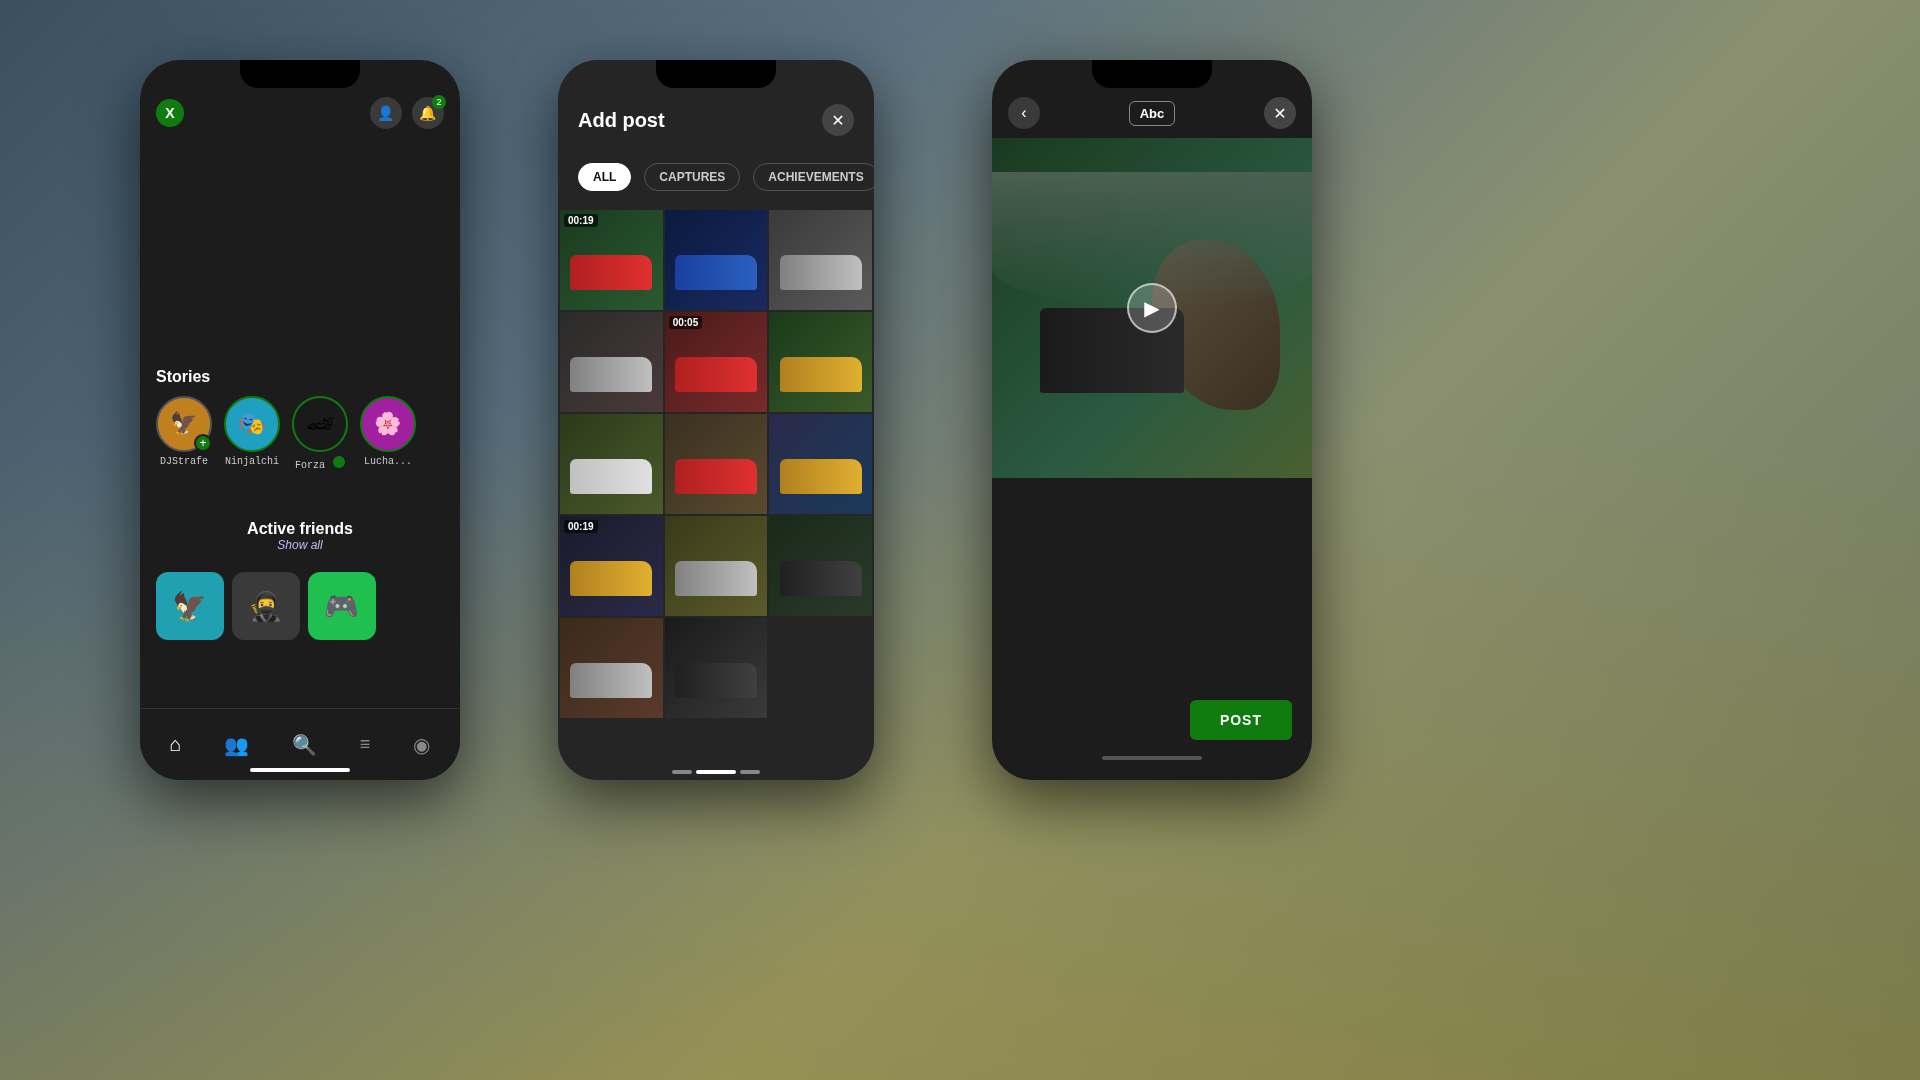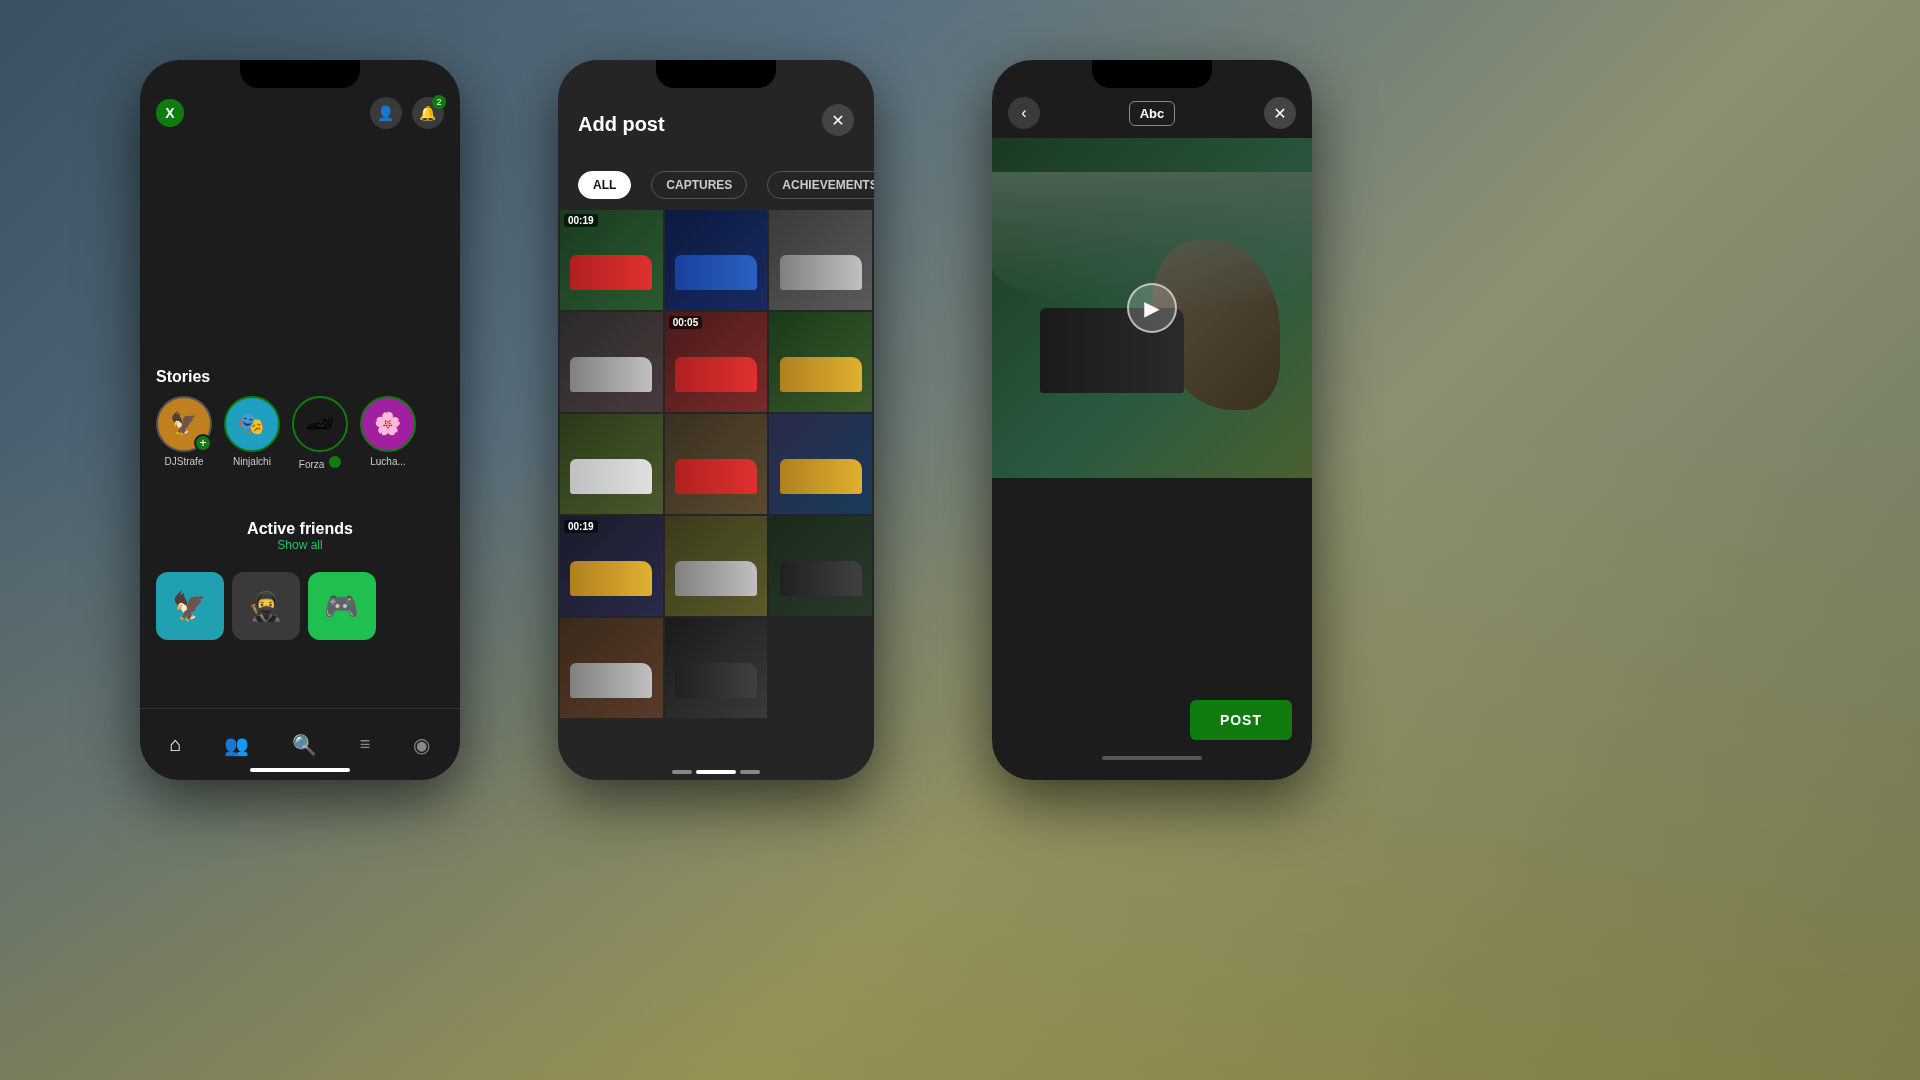--- a/index.html
+++ b/index.html
@@ -239,20 +239,21 @@
       border: 2px solid #1c1c1c;
     }
     .story-name {
       font-size: 10px;
       color: #ccc;
       text-align: center;
       max-width: 60px;
       overflow: hidden;
       text-overflow: ellipsis;
       white-space: nowrap;
+      font-family: Liberation Mono, monospace;
     }
     .verified-badge {
       display: inline-block;
       width: 12px;
       height: 12px;
       background: #107c10;
       border-radius: 50%;
       margin-left: 2px;
     }
 
@@ -264,22 +265,23 @@
     }
     .friends-header {
       display: flex;
       justify-content: space-between;
       align-items: center;
       padding: 0 16px 10px;
       flex-direction: column;
     }
     .show-all {
       font-size: 12px;
-      color: #22c55e;
-      cursor: pointer;
+      color: #c4b5fd;
+      cursor: pointer;
+      font-style: italic;
     }
     .friends-list {
       display: flex;
       gap: 8px;
       padding: 0 16px;
     }
     .friend-avatar {
       width: 68px;
       height: 68px;
       border-radius: 12px;
@@ -333,45 +335,45 @@
       inset: 0;
       background: #252525;
     }
     .modal-header {
       position: absolute;
       top: 28px;
       left: 0; right: 0;
       padding: 16px 20px 0;
       display: flex;
       justify-content: space-between;
-      align-items: flex-end;
+      align-items: center;
     }
     .modal-title {
       font-size: 20px;
       font-weight: 700;
       color: white;
     }
     .close-btn {
       width: 32px;
       height: 32px;
       border-radius: 50%;
       background: #444;
       display: flex;
       align-items: center;
       justify-content: center;
       color: white;
       font-size: 16px;
       cursor: pointer;
     }
     .filter-tabs {
       position: absolute;
-      top: 111px;
-      left: 0; right: 0;
-      display: flex;
-      gap: 20px;
+      top: 103px;
+      left: 0; right: 0;
+      display: flex;
+      gap: 13px;
       padding: 0 20px;
     }
     .filter-tab {
       padding: 6px 14px;
       border-radius: 20px;
       font-size: 12px;
       font-weight: 600;
       cursor: pointer;
       border: 1px solid #555;
       color: #ccc;

